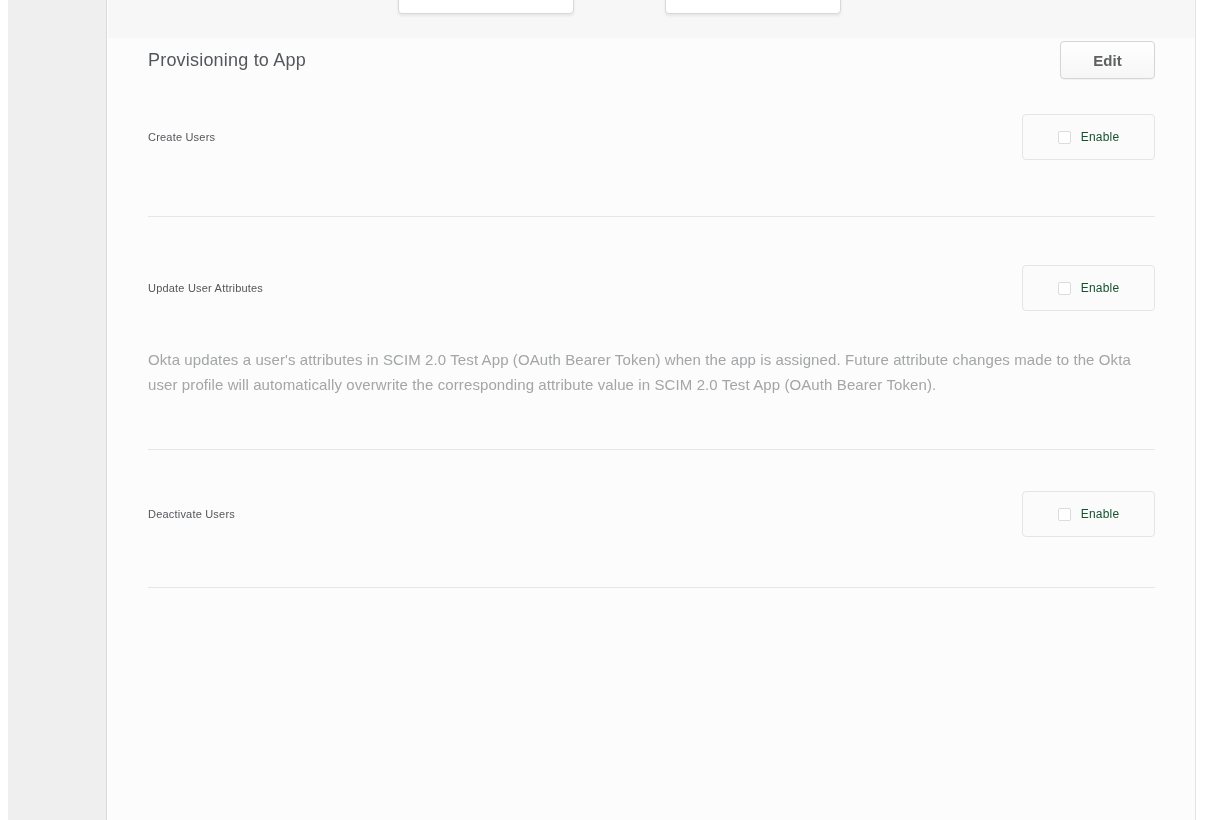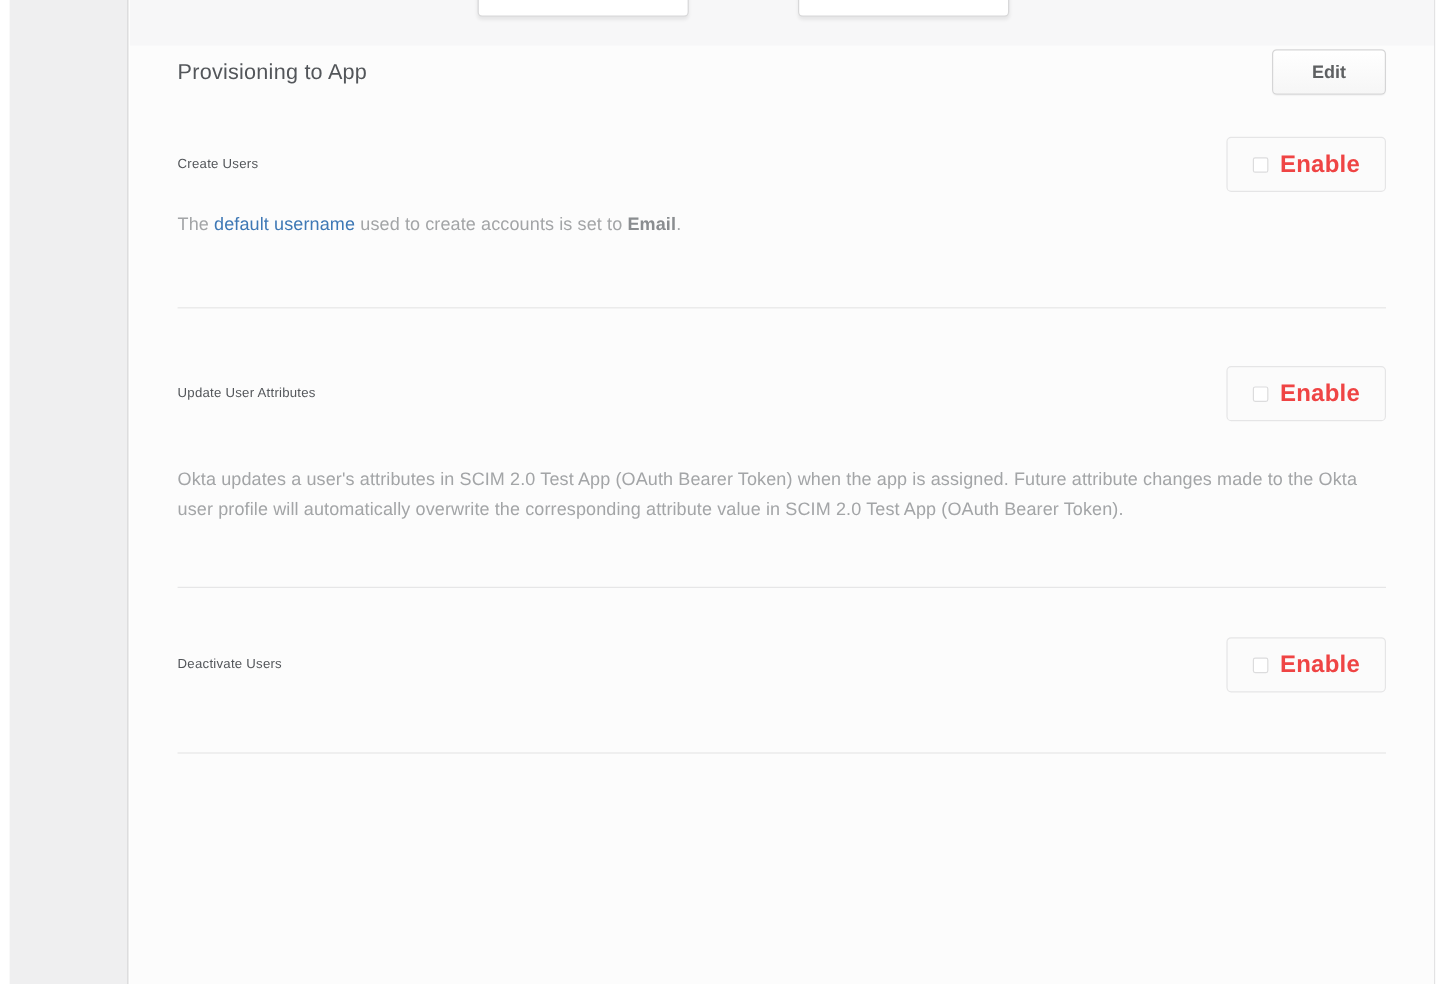--- a/index.html
+++ b/index.html
@@ -36,21 +36,21 @@
 
   .section-head-row { display:flex; align-items:center; justify-content:space-between; }
   .section-heading { font-size:11px; color:#53565a; font-weight:400; letter-spacing:.2px; }
 
   .enable-toggle { width:133px; height:46px; background:#fbfbfb;
                    border:1px solid #e5e5e6; border-radius:4px;
                    display:flex; align-items:center; justify-content:center;
                    cursor:default; }
   .enable-checkbox { width:13px; height:13px; background:#ffffff;
                      border:1px solid #dcdcdd; border-radius:2px; margin-right:10px; }
-  .enable-label { font-size:20px; color:#ef4444; letter-spacing:.2px;font-weight:bold; }
+  .enable-label { font-size:12px; color:#14532d; letter-spacing:.2px; }
 
   .desc { font-size:15px; line-height:25px; color:#a3a5a7; letter-spacing:.1px; }
   .desc strong { color:#8a8d90; font-weight:700; }
   .desc a { color:#3e78b5; text-decoration:none; }
 
   .row-1 { margin-top:34px; }
   .p-1a  { margin-top:32px; }
   .p-1b  { margin-top:15px; }
   .div-1 { margin-top:56px; }
   .row-2 { margin-top:48px; }
@@ -83,21 +83,20 @@
         <button class="btn-edit">Edit</button>
       </div>
 
       <div class="section-head-row row-1">
         <div class="section-heading">Create Users</div>
         <div class="enable-toggle">
           <span class="enable-checkbox"></span>
           <span class="enable-label">Enable</span>
         </div>
       </div>
-      <p class="desc p-1b"><span>The </span><a href="#">default username</a><span> used to create accounts is set to </span><strong>Email</strong><span>.</span></p>
 
       <hr class="divider div-1">
 
       <div class="section-head-row row-2">
         <div class="section-heading">Update User Attributes</div>
         <div class="enable-toggle">
           <span class="enable-checkbox"></span>
           <span class="enable-label">Enable</span>
         </div>
       </div>

